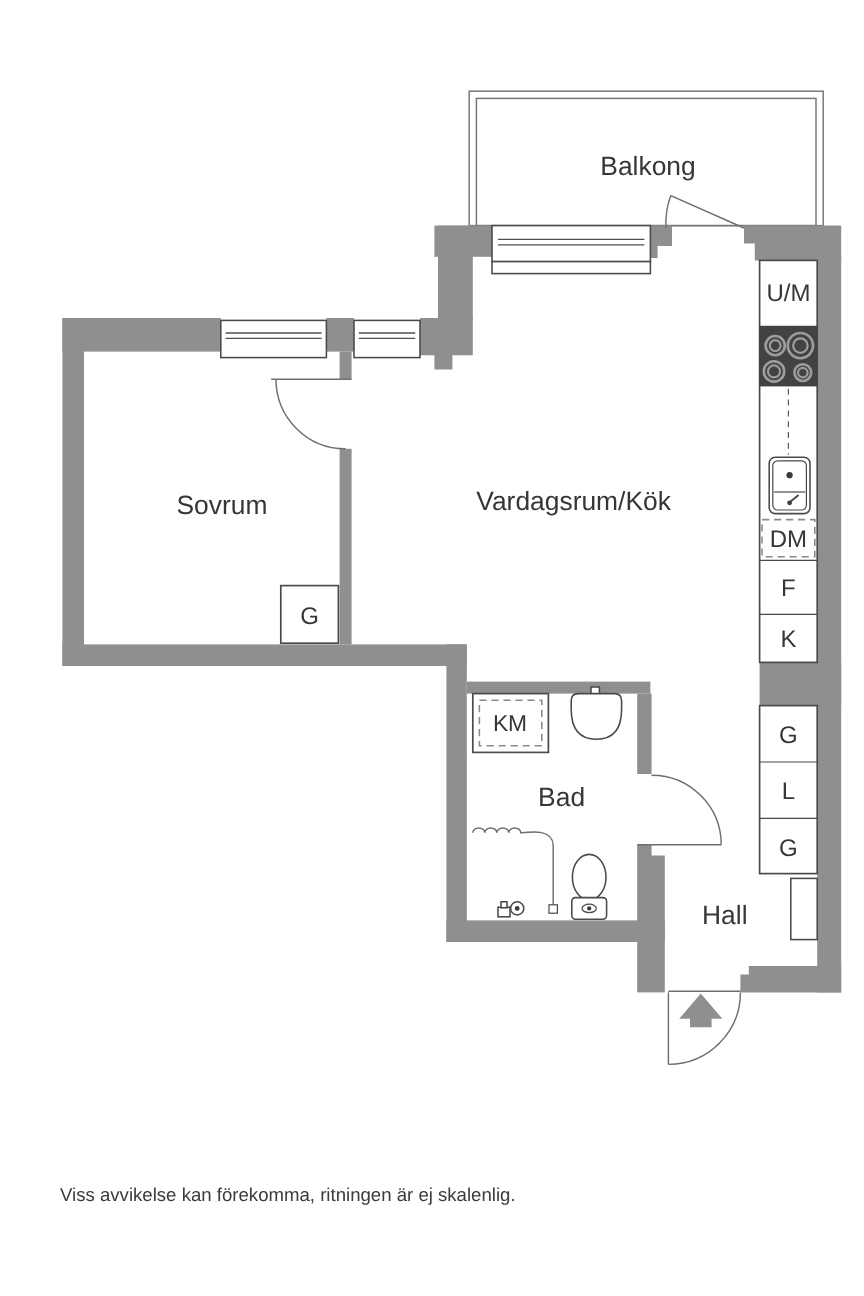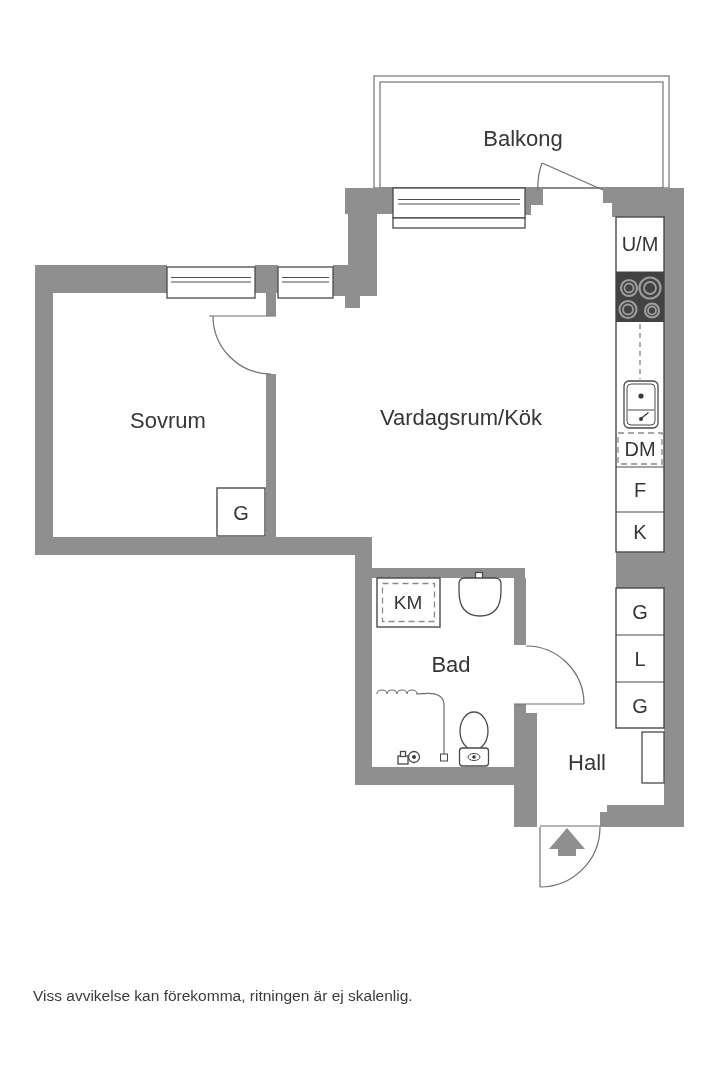--- a/index.html
+++ b/index.html
@@ -1,20 +1,20 @@
 <!DOCTYPE html>
 <html style="--wall: #8f8f8f; --stove: #424242; --outline: #4a4a4a; --door-line: #6e6e6e; --text: #363636; --background: #ffffff;"><head>
 <meta charset="utf-8">
 <style>
   :root{
     --wall:#8f8f8f; --stove:#424242; --outline:#4a4a4a;
     --door-line:#6e6e6e; --text:#363636; --background:#ffffff;
   }
   html,body{margin:0;padding:0;background:var(--background);}
-  .stage{width:584px;height:1080px;position:relative;background:var(--background);}
+  .stage{width:584px;height:1080px;position:relative;background:var(--background);padding-left:17px;}
   svg{display:block;}
   .wall{fill:var(--wall);stroke:none;}
   .box{fill:#fff;stroke:var(--outline);stroke-width:1.4;}
   .fixture{fill:#fff;stroke:var(--outline);stroke-width:1.3;}
   .thin{fill:none;stroke:var(--outline);stroke-width:1;}
   .door{fill:none;stroke:var(--door-line);stroke-width:1.2;}
   .dash{fill:none;stroke:#8a8a8a;stroke-width:1.3;stroke-dasharray:6 4;}
   .cdash{fill:none;stroke:#5a5a5a;stroke-width:1;stroke-dasharray:5 4;}
   .burner{fill:none;stroke:#9d9d9d;stroke-width:2.2;}
   .burner-in{fill:none;stroke:#9d9d9d;stroke-width:1.8;}

